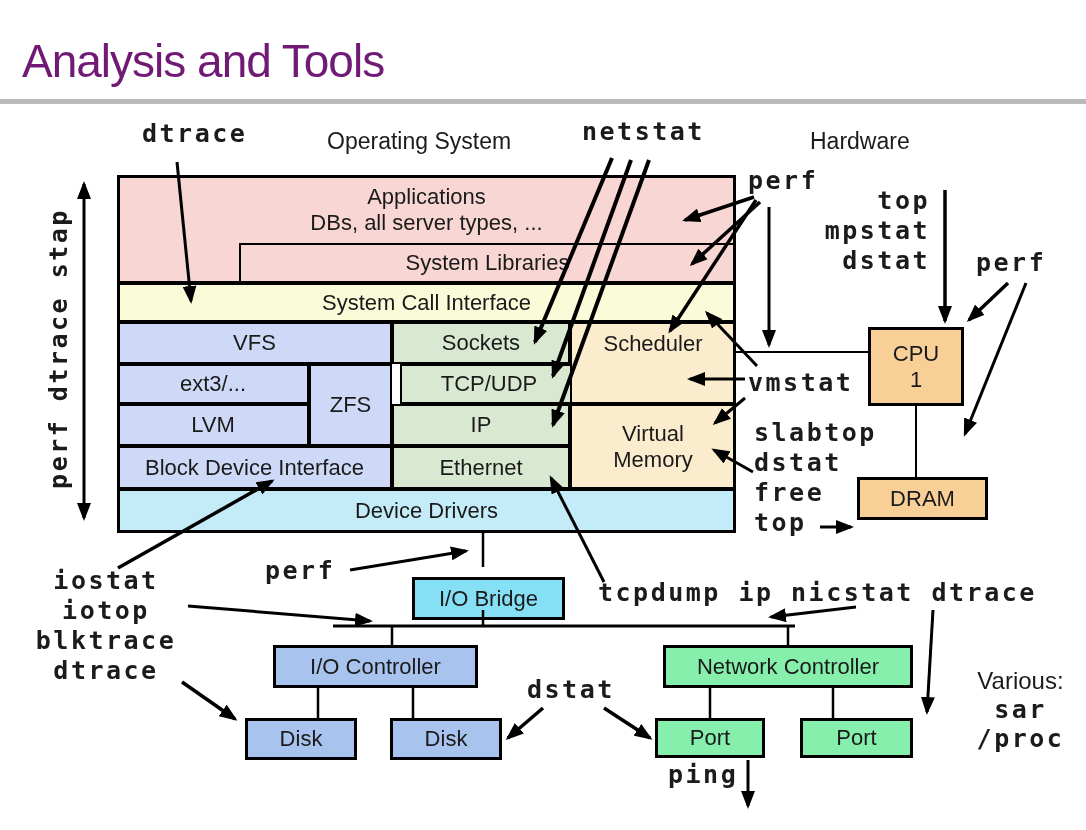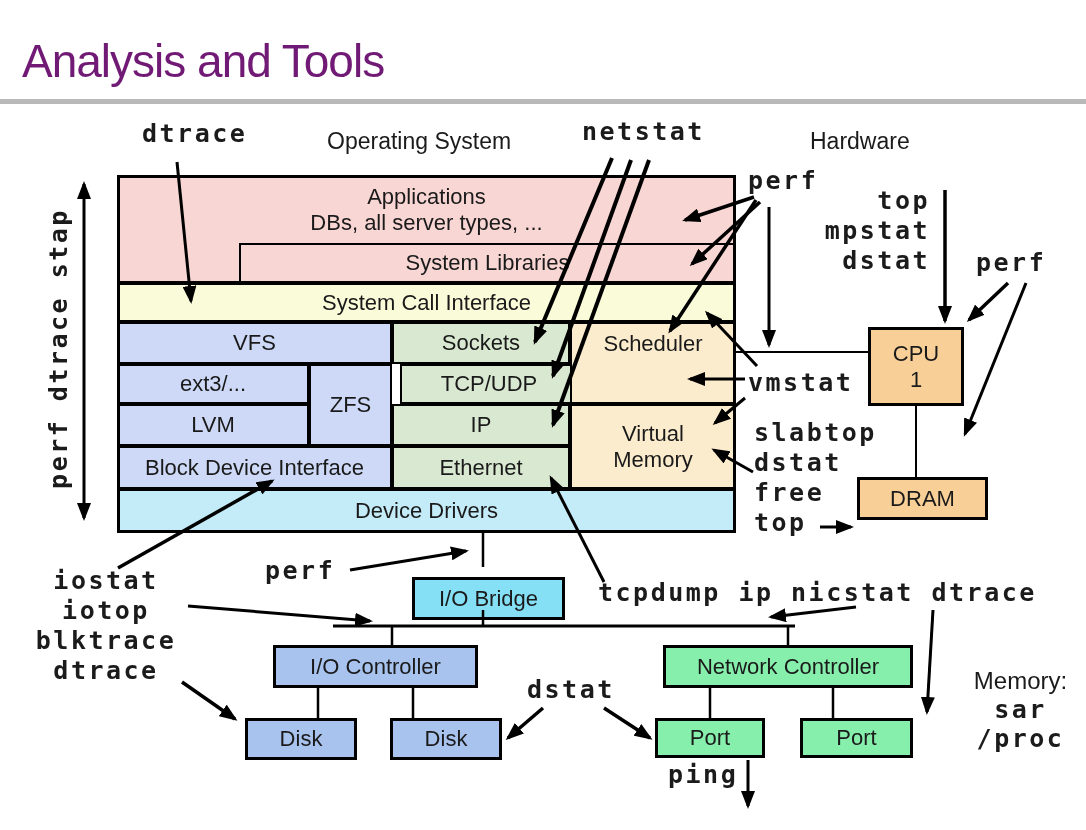--- a/index.html
+++ b/index.html
@@ -94,21 +94,21 @@
     <div>iostat</div>
     <div>iotop</div>
     <div>blktrace</div>
     <div>dtrace</div>
   </div>
   <div class="abs mono" style="left:265px;top:556px;">perf</div>
   <div class="abs mono" style="left:598px;top:578px;">tcpdump ip nicstat dtrace</div>
   <div class="abs mono" style="left:527px;top:675px;">dstat</div>
   <div class="abs mono" style="left:668px;top:760px;">ping</div>
   <div class="abs tool-list" style="left:958px;top:666px;width:125px;text-align:center;line-height:29px;">
-    <div class="sans" style="font-size:24px;">Memory:</div>
+    <div class="sans" style="font-size:24px;">Various:</div>
     <div class="mono">sar</div>
     <div class="mono">/proc</div>
   </div>
 
   <div class="box org thick col" style="left:868px;top:327px;width:96px;height:79px;">
     <div>CPU</div>
     <div>1</div>
   </div>
   <div class="box org thick" style="left:857px;top:477px;width:131px;height:43px;">DRAM</div>
   <div class="box bri thick" style="left:412px;top:567px;width:153px;height:43px;">I/O Bridge</div>

